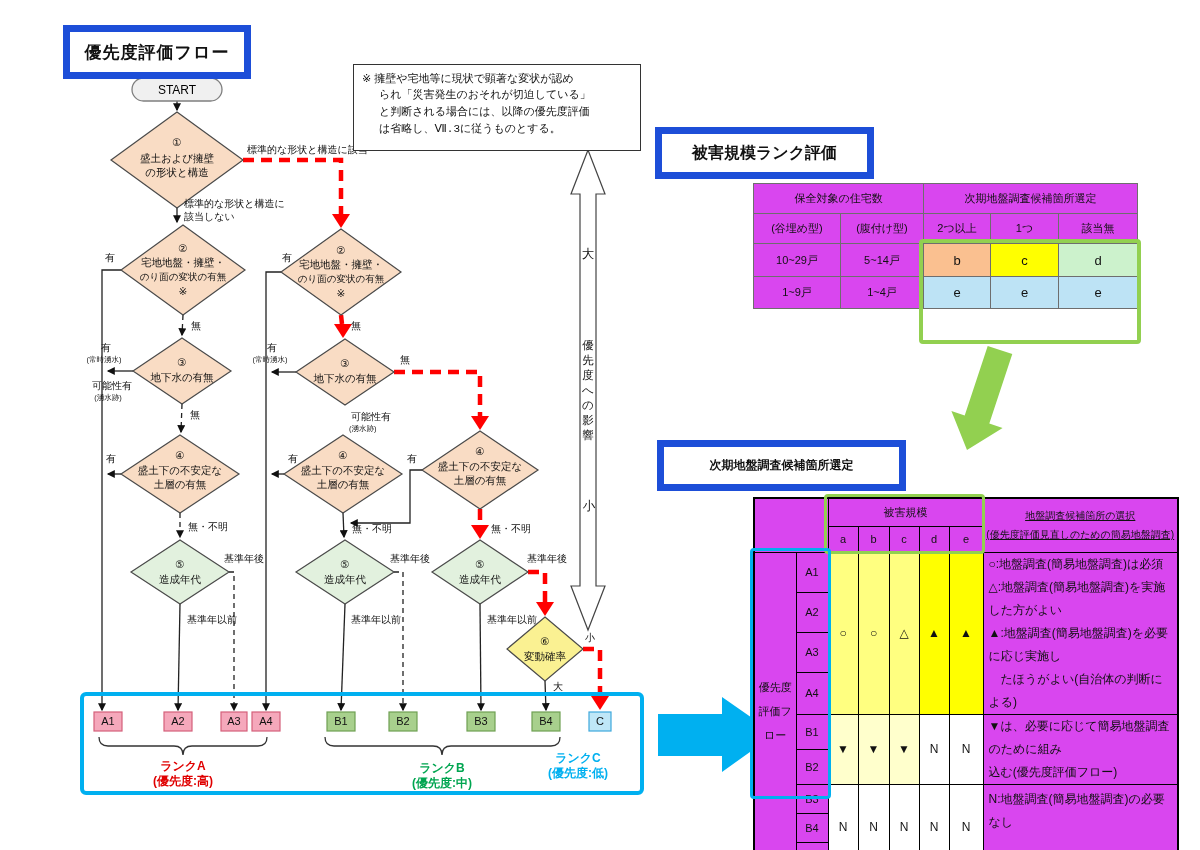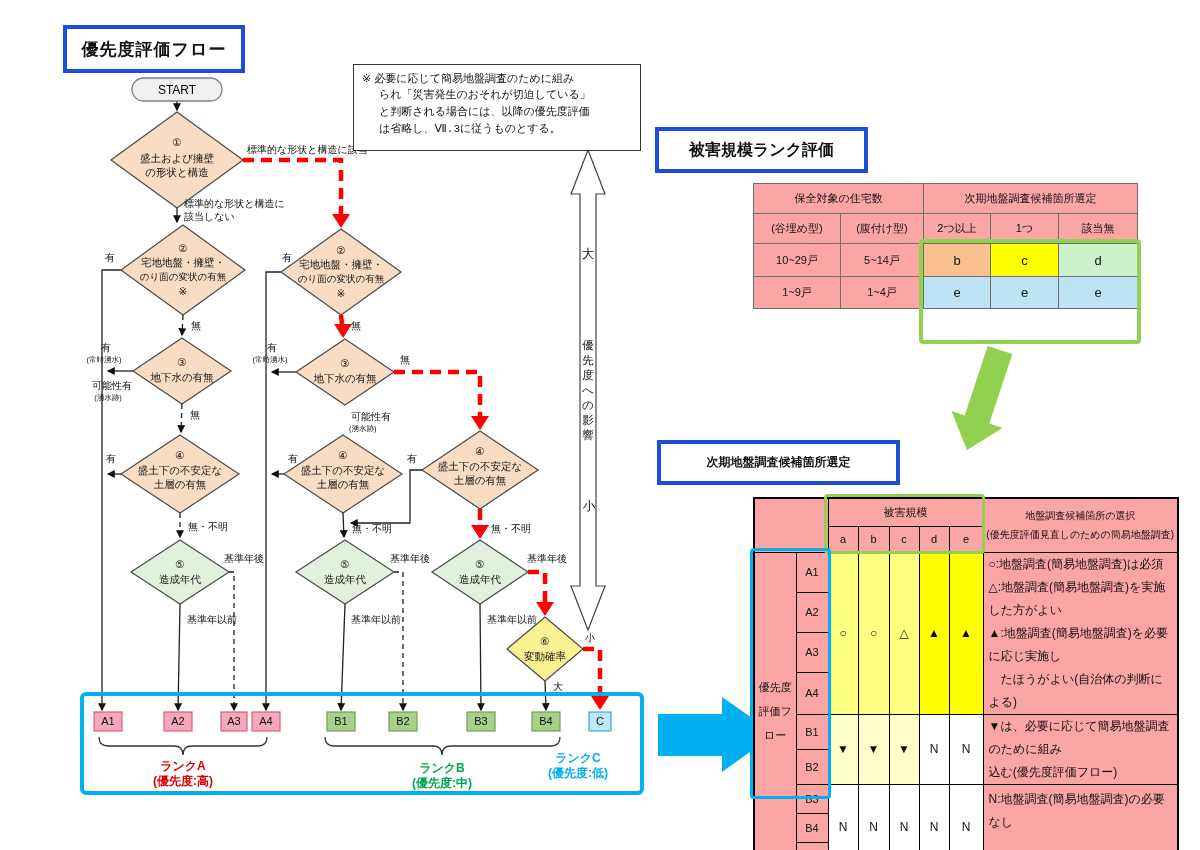--- a/index.html
+++ b/index.html
@@ -1,34 +1,34 @@
 <!DOCTYPE html>
 <html><head>
 <meta charset="utf-8">
 <style>
   html,body{margin:0;padding:0;}
   body{width:1200px;height:850px;position:relative;background:#fff;overflow:hidden;
        font-family:"Liberation Sans","DejaVu Sans",sans-serif;color:#111;}
   svg{position:absolute;left:0;top:0;z-index:1;}
-  .titlebox{position:absolute;z-index:4;background:#fff;border:4px solid #1d4ed8;
+  .titlebox{position:absolute;z-index:4;background:#fff;border:7px solid #1d4ed8;
             display:flex;align-items:center;justify-content:center;font-weight:bold;}
   .notebox{position:absolute;z-index:4;background:#fff;border:1.5px solid #333;
            font-size:11px;line-height:1.55;padding:5px 6px 4px 8px;}
   .notebox .ind{padding-left:17px;font-family:Liberation Mono, monospace;}
   .axis-lab{position:absolute;z-index:4;font-size:12.5px;text-align:center;line-height:1.3;}
-  table{border-collapse:collapse;table-layout:fixed;position:absolute;z-index:2;background:#fca5a5;padding-left:33px;}
+  table{border-collapse:collapse;table-layout:fixed;position:absolute;z-index:2;background:#d946ef;padding-left:33px;}
   .t1{left:753px;top:183px;width:384px;}
   .t1 td{border:1px solid #6e6e6e;text-align:center;font-size:11px;padding:0;overflow:hidden;}
   .t1 .letter{font-size:13px;}
   .t2{left:753px;top:497px;width:424px;border:2px solid #000;}
   .t2 td{border:1px solid #000;text-align:center;font-size:11px;padding:0;overflow:hidden;}
   .t2 .sym{font-size:12px;}
   .t2 .notes{text-align:left;font-size:12px;line-height:23px;padding:0 3px 0 5px;}
   .t2 .notes-top{vertical-align:top;padding-top:3px;}
-  .t2 .nhead{font-size:10px;line-height:1.9;}
+  .t2 .nhead{font-size:10px;line-height:1.9;text-decoration:underline;}
   .t2 .vlabel div{font-size:11px;line-height:24px;}
   .borderbox{position:absolute;z-index:5;box-sizing:border-box;background:transparent;border-radius:4px;}
 </style>
 </head>
 <body>
 
 <svg width="1200" height="850" viewBox="0 0 1200 850">
   <defs>
     <marker id="arr" viewBox="0 0 10 10" refX="8.5" refY="5" markerWidth="9" markerHeight="8" orient="auto-start-reverse" markerUnits="userSpaceOnUse">
       <path d="M0,0 L10,5 L0,10 z" fill="#111"></path>
@@ -226,21 +226,21 @@
     </g>
 
     <polygon points="658,714 722,714 722,697 775,734 722,772 722,756 658,756" style="fill: rgb(0, 176, 240);"></polygon>
     <polygon points="987.7,345.9 1012.3,354.1 989.3,423.6 1002.6,428 967,450 951.4,411 964.7,415.4" style="fill: rgb(146, 208, 80);"></polygon>
   </g>
 </svg>
 
 <div class="titlebox" style="left:63px;top:25px;width:174px;height:40px;font-size:17px;letter-spacing:1px;">優先度評価フロー</div>
 
 <div class="notebox" style="left:353px;top:64px;width:272px;height:76px;">
-  <div>※ 必要に応じて簡易地盤調査のために組み</div>
+  <div>※ 擁壁や宅地等に現状で顕著な変状が認め</div>
   <div class="ind">られ「災害発生のおそれが切迫している」</div>
   <div class="ind">と判断される場合には、以降の優先度評価</div>
   <div class="ind">は省略し、Ⅶ.3に従うものとする。</div>
 </div>
 
 <div class="axis-lab" style="left:580px;top:246px;width:16px;">大</div>
 <div class="axis-lab" style="left:581px;top:338px;width:14px;font-size:11.5px;">優先度への影響</div>
 <div class="axis-lab" style="left:581px;top:498px;width:16px;">小</div>
 
 <div class="titlebox" style="left:655px;top:127px;width:205px;height:38px;font-size:16px;">被害規模ランク評価</div>

